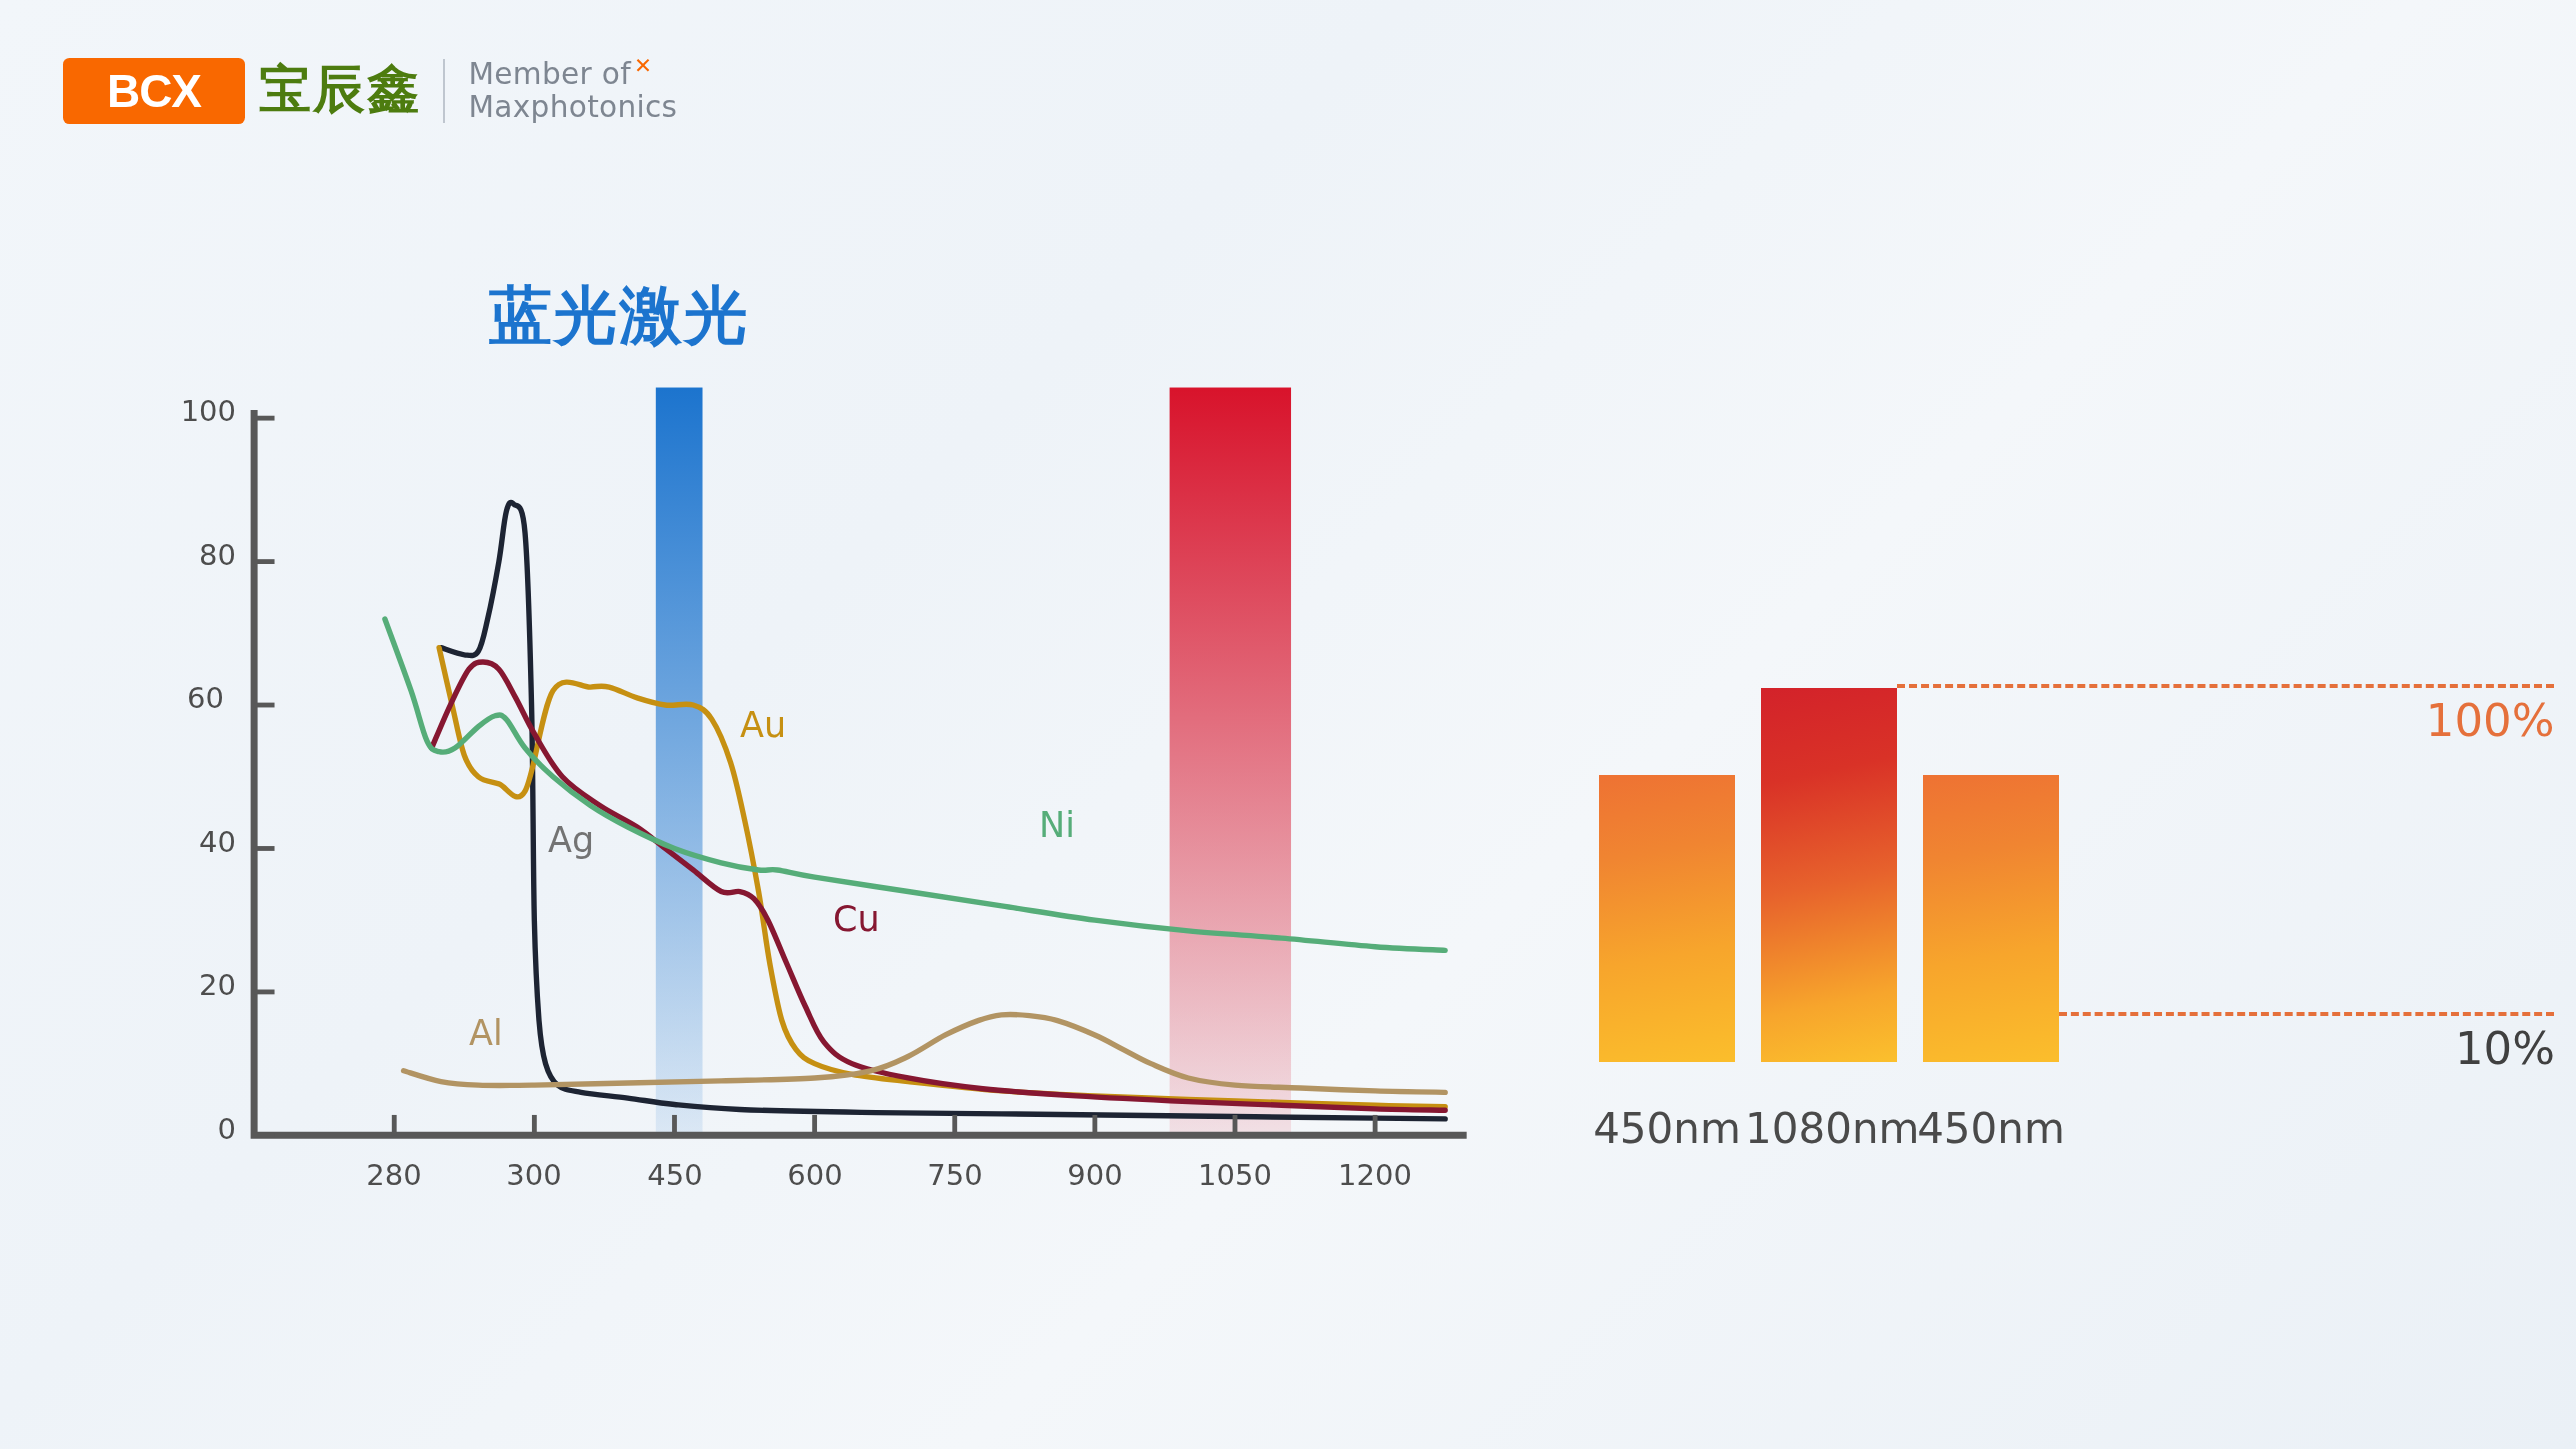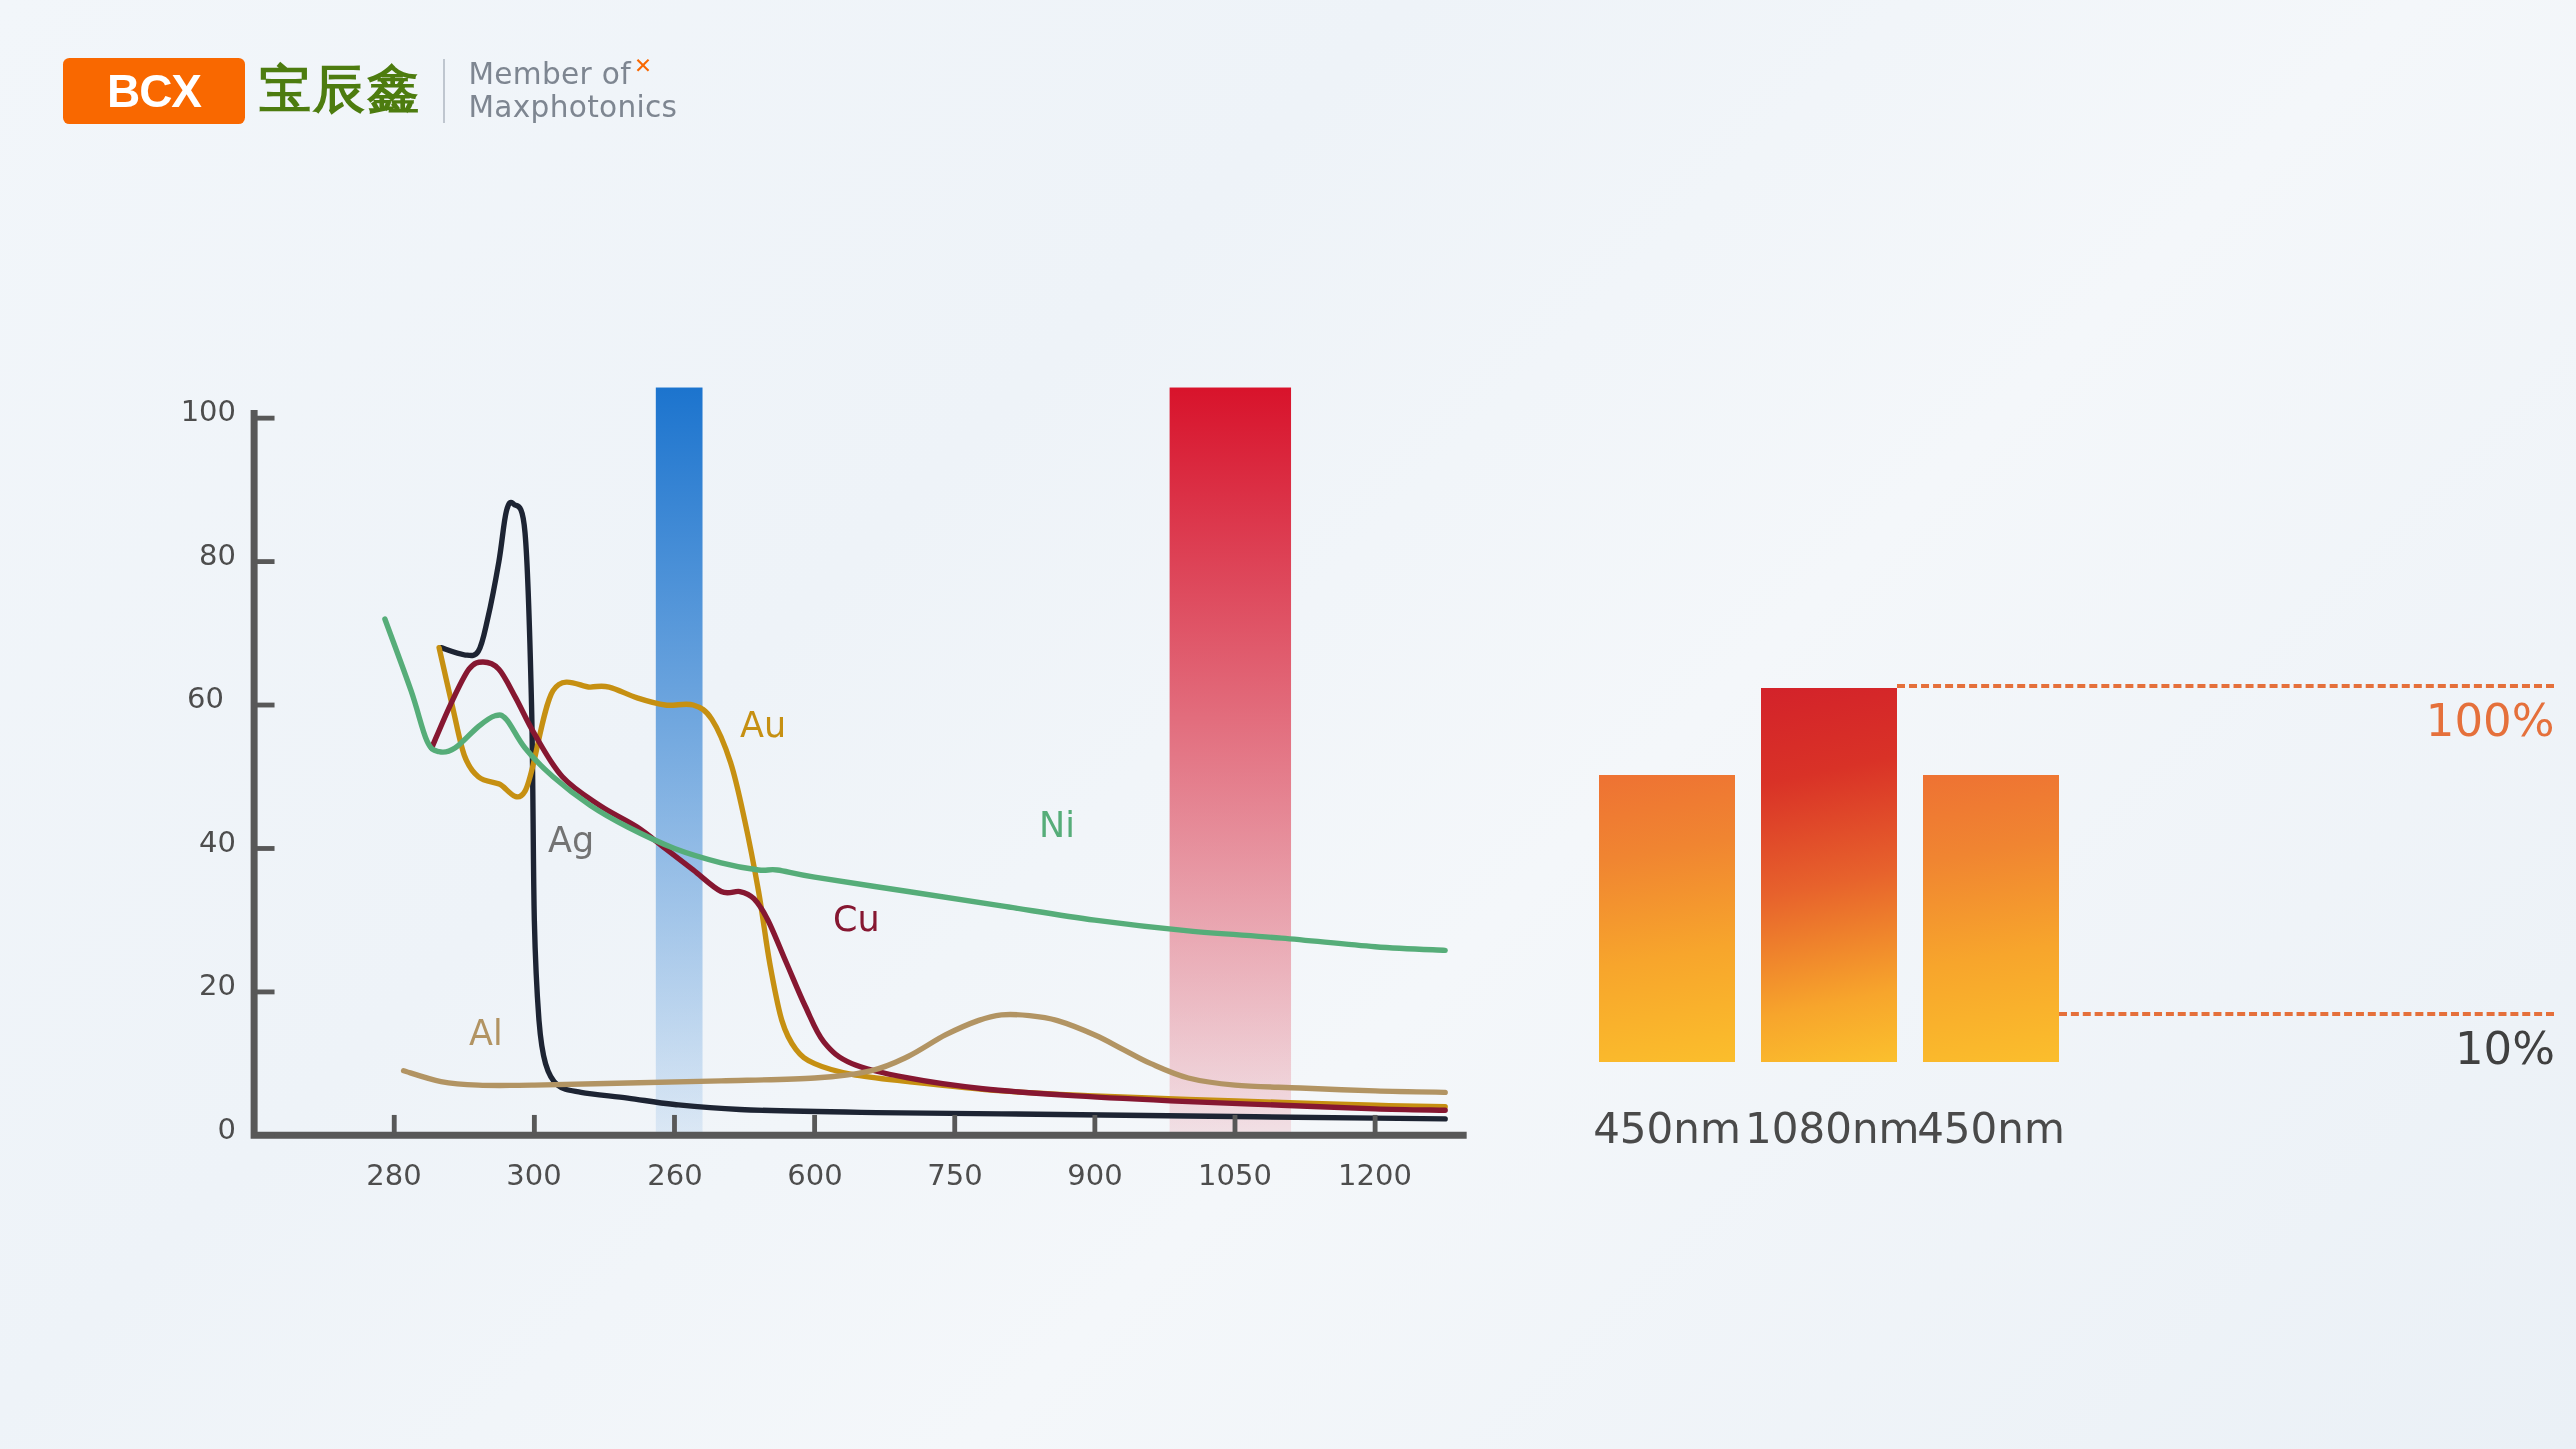--- a/index.html
+++ b/index.html
@@ -79,20 +79,21 @@
       <span>BCX</span>
     </div>
     <div class="logo-cn">宝辰鑫</div>
     <div class="logo-div"></div>
     <div class="logo-member">
       <div class="l1"><span>Member of</span><span class="mx-x">✕</span></div>
       <div class="l2">Maxphotonics</div>
     </div>
   </div>
 
+  <div class="head-blue">蓝光激光</div>
 
   <div class="chart">
     <svg id="linechart" width="1558" height="1236" viewBox="0 0 2900 2300">
         <defs>
           <linearGradient id="bandg0" x1="0" y1="0" x2="0" y2="1">
             <stop offset="0%" stop-color="#1C74CE" stop-opacity="1"></stop>
             <stop offset="100%" stop-color="#1C74CE" stop-opacity="0.10"></stop>
           </linearGradient>
           <linearGradient id="bandg1" x1="0" y1="0" x2="0" y2="1">
             <stop offset="0%" stop-color="#D8132B" stop-opacity="1"></stop>
@@ -126,21 +127,21 @@
         <div class="ytick-lbl" style="left: 139px; top: 1112px;">0</div>
         <div class="ytick-lbl" style="left: 139px; top: 968px;">20</div>
         <div class="ytick-lbl" style="left: 139px; top: 825px;">40</div>
         <div class="ytick-lbl" style="left: 127px; top: 681px;">60</div>
         <div class="ytick-lbl" style="left: 139px; top: 538px;">80</div>
         <div class="ytick-lbl" style="left: 139px; top: 394px;">100</div>
       </div>
     <div id="xlabels">
         <div class="xtick-lbl" style="left: 335px; top: 1158px;">280</div>
         <div class="xtick-lbl" style="left: 475px; top: 1158px;">300</div>
-        <div class="xtick-lbl" style="left: 616px; top: 1158px;">260</div>
+        <div class="xtick-lbl" style="left: 616px; top: 1158px;">450</div>
         <div class="xtick-lbl" style="left: 756px; top: 1158px;">600</div>
         <div class="xtick-lbl" style="left: 896px; top: 1158px;">750</div>
         <div class="xtick-lbl" style="left: 1036px; top: 1158px;">900</div>
         <div class="xtick-lbl" style="left: 1176px; top: 1158px;">1050</div>
         <div class="xtick-lbl" style="left: 1316px; top: 1158px;">1200</div>
       </div>
     <div id="curvelabels">
         <div class="curve-lbl" style="color: #737373; left: 548px; top: 820px;">Ag</div>
         <div class="curve-lbl" style="color: rgb(198, 144, 18); left: 740px; top: 705px;">Au</div>
         <div class="curve-lbl" style="color: rgb(134, 23, 49); left: 833px; top: 899px;">Cu</div>

